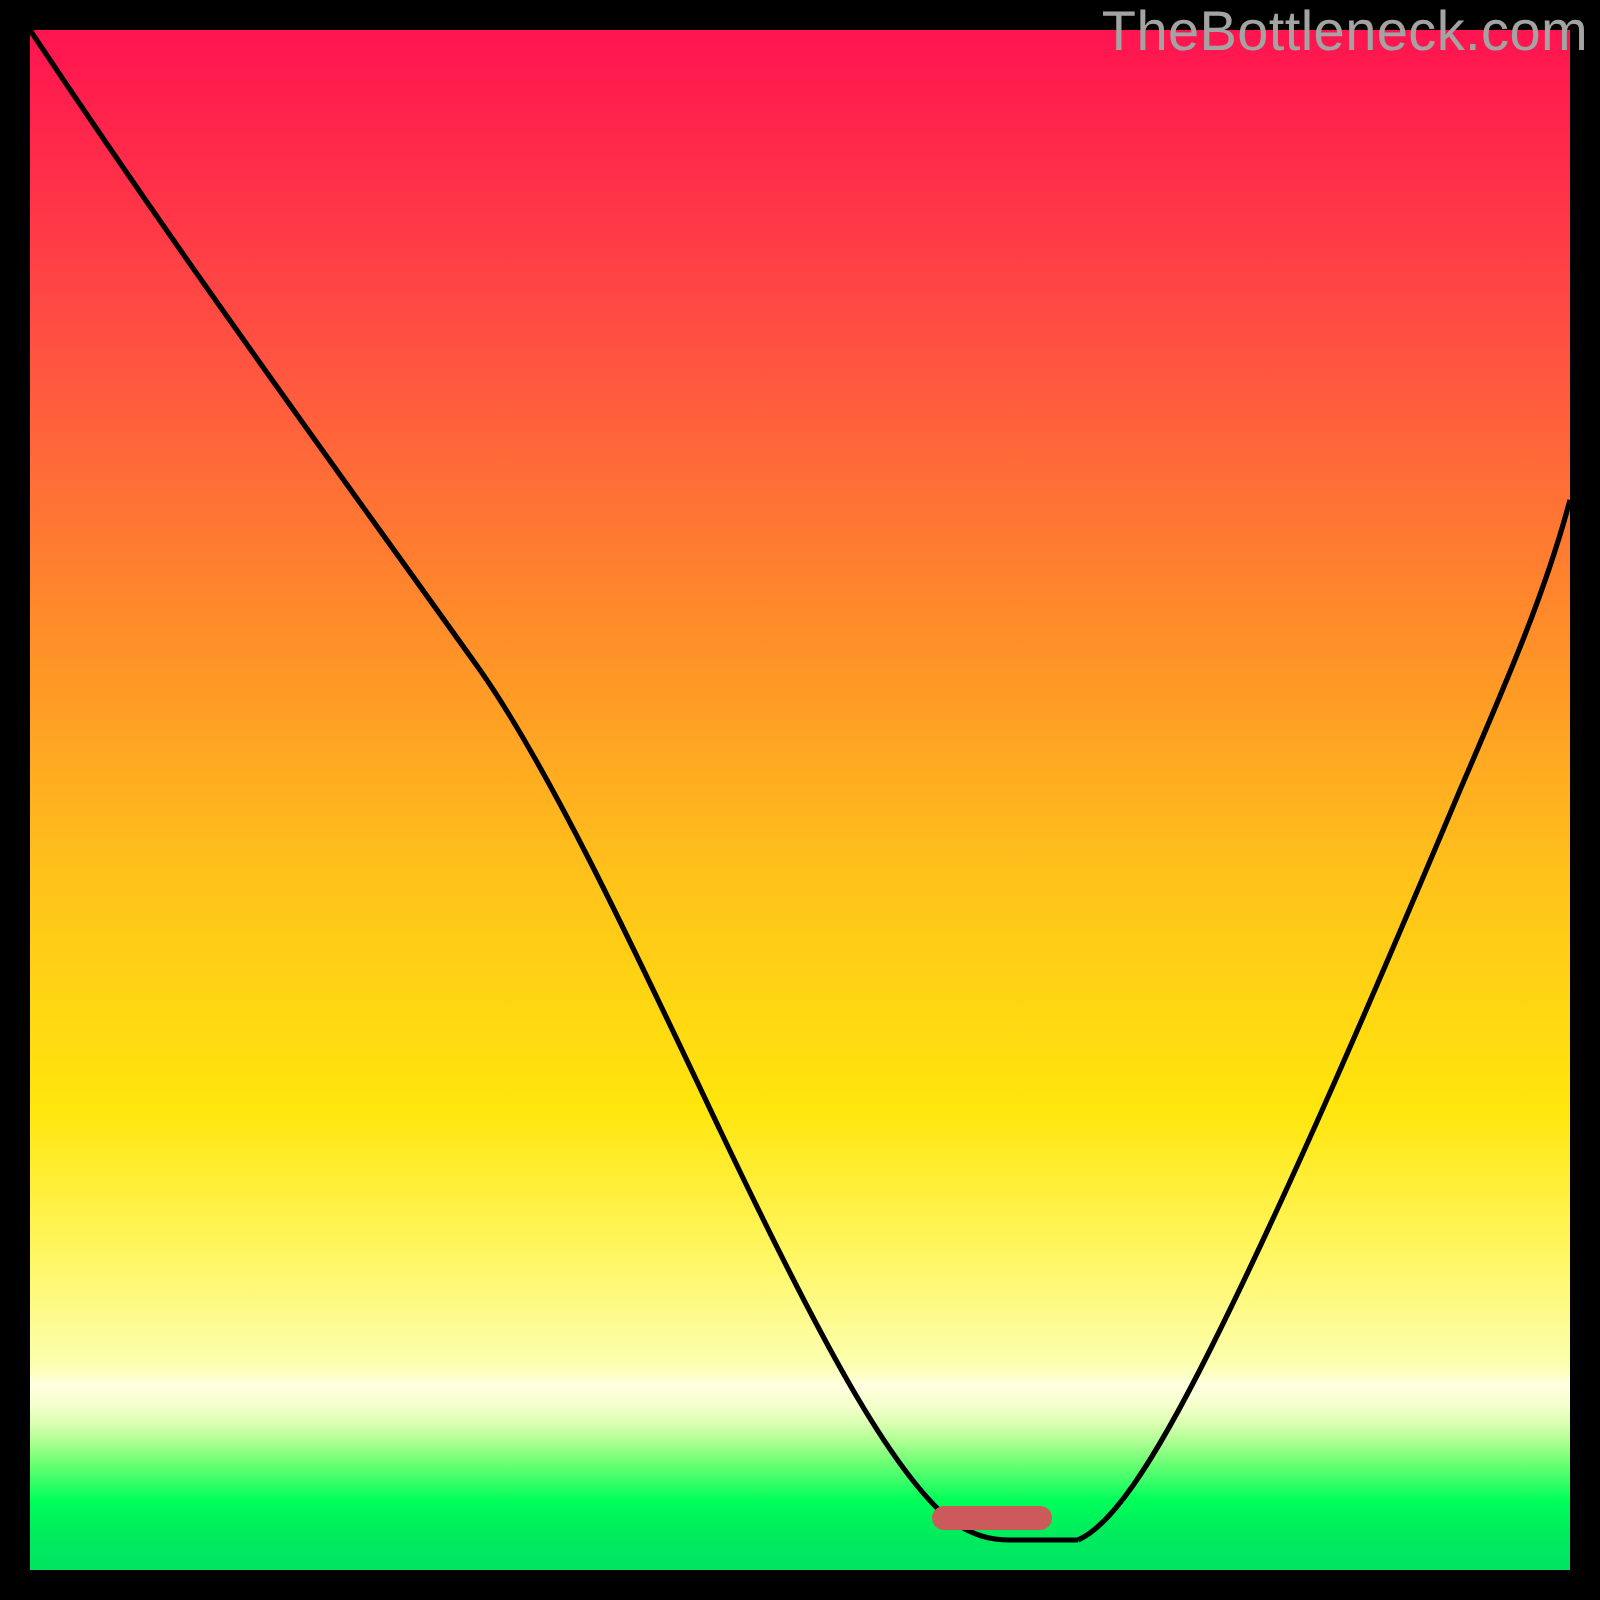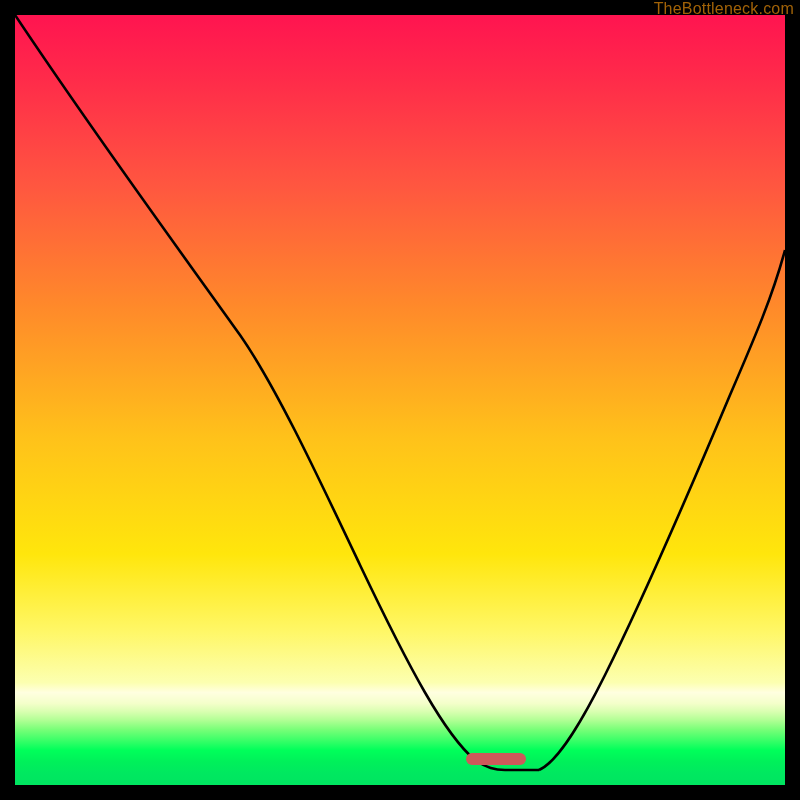--- a/index.html
+++ b/index.html
@@ -57,22 +57,22 @@
   .marker {
     position: absolute;
     height: 12px;
     border-radius: 6px;
     background: #cc5a5a;
   }
   .attribution {
     position: absolute;
     top: 0px;
     right: 6px;
-    color: #a16207;
-    font-size: 16px;
+    color: #a3a3a3;
+    font-size: 28px;
     font-weight: 500;
     letter-spacing: 0.2px;
   }
 </style>
 </head>
 <body>
 
 <div class="frame">
   <div class="plot-area">
 

